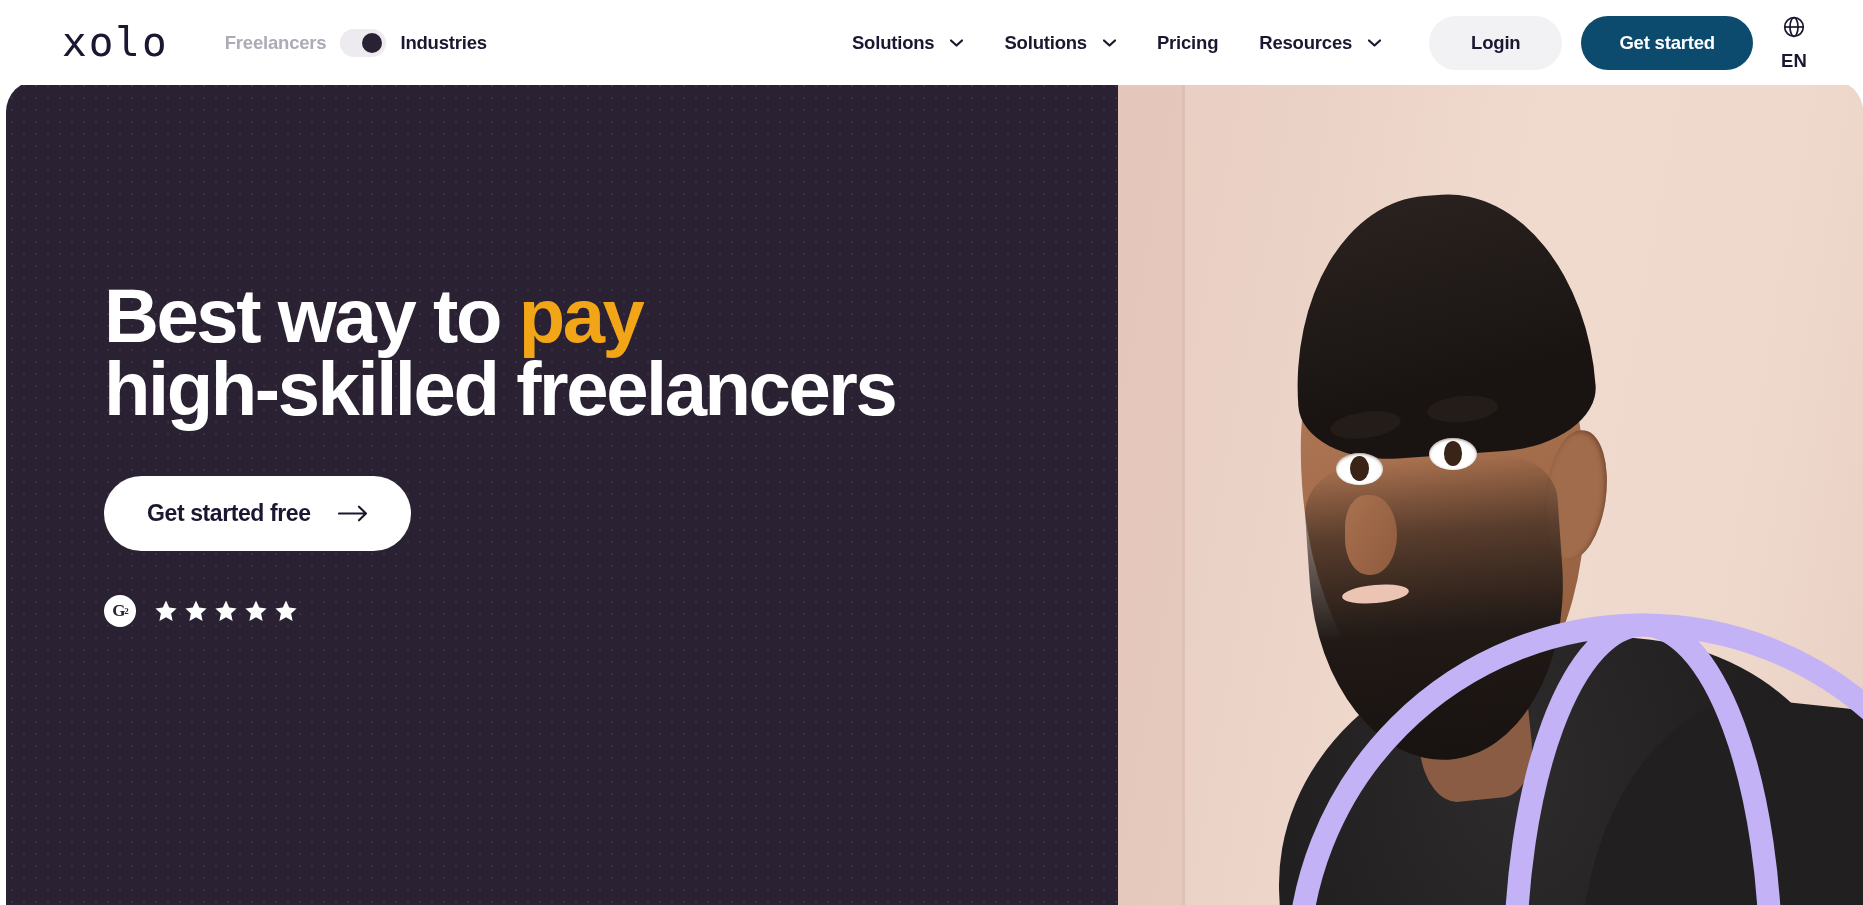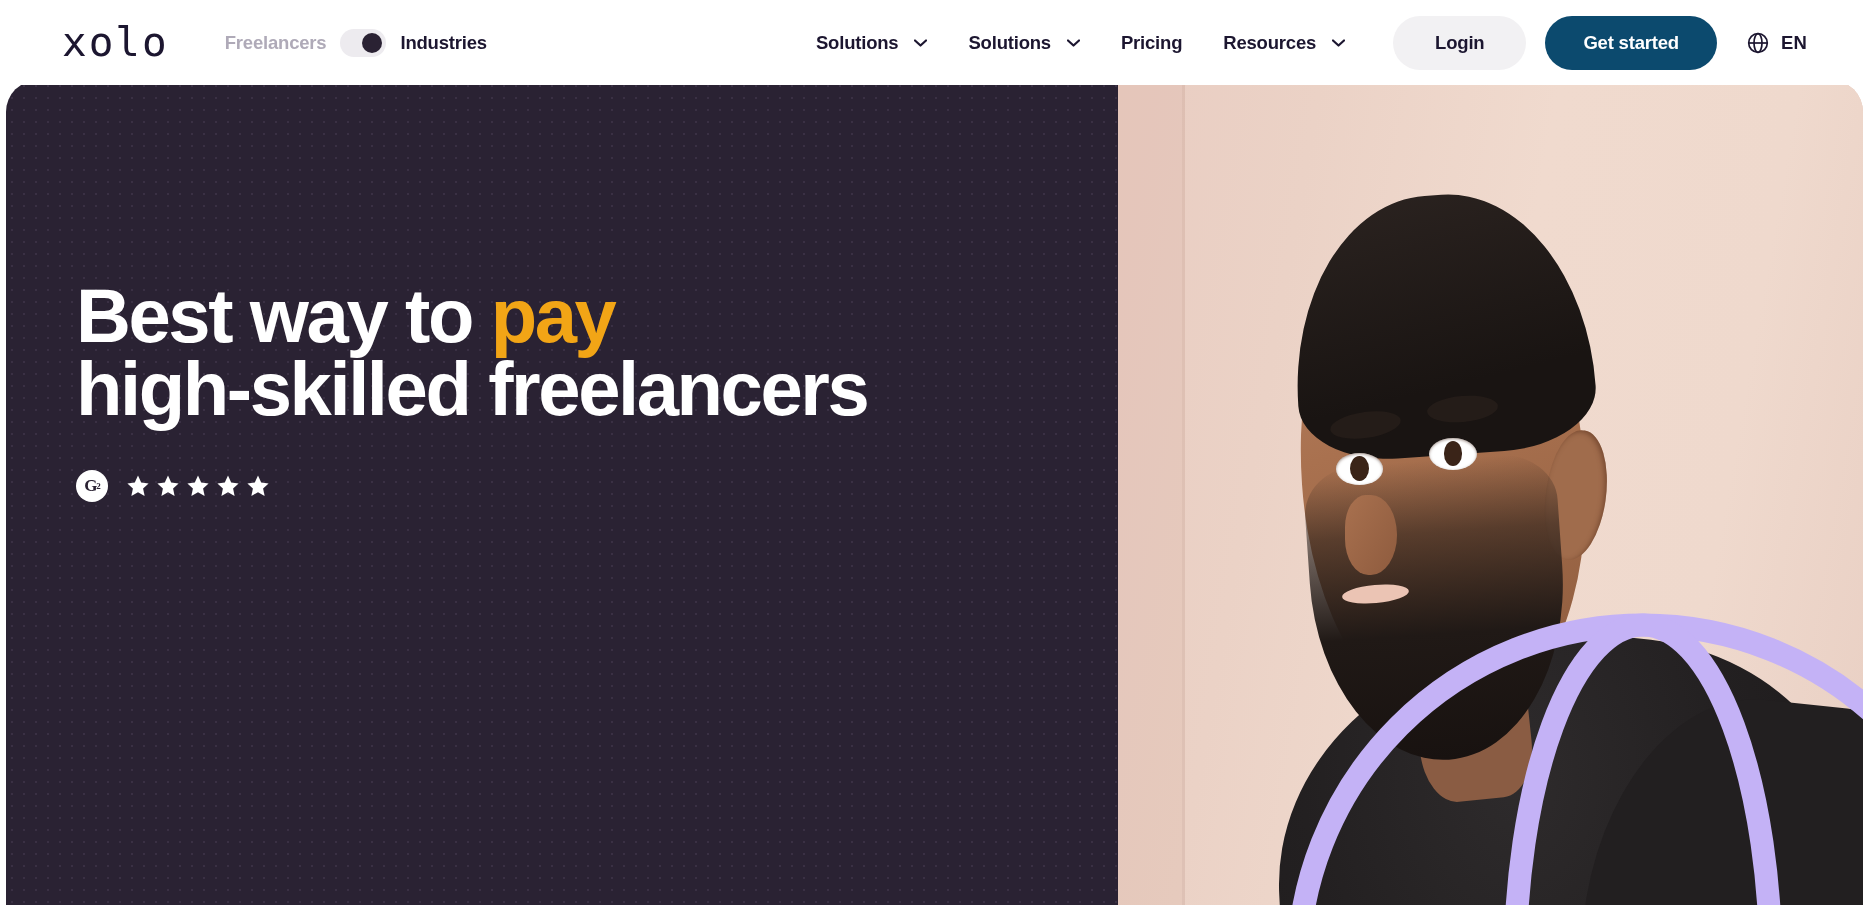--- a/index.html
+++ b/index.html
@@ -62,21 +62,21 @@
     display:flex; align-items:center; justify-content:center;
     border:none; cursor:pointer; font-family:inherit;
   }
   .btn-primary {
     height:54px; padding:0 38px; border-radius:27px;
     background:#0c4a6e; color:#fff;
     font-size:18.5px; font-weight:700; letter-spacing:-0.2px;
     display:flex; align-items:center; justify-content:center;
     border:none; cursor:pointer; font-family:inherit;
   }
-  .lang { display:flex; align-items:center; gap:10px; margin-left:28px; }
+  .lang { display:flex; align-items:center; gap:10px; margin-left:28px;flex-direction:column; }
   .globe { width:26px; height:26px; display:block; }
   .globe circle, .globe ellipse, .globe line {
     stroke:#1C1630; stroke-width:1.7; fill:none;
   }
   .lang-code { font-size:18.5px; font-weight:700; color:#1C1630; letter-spacing:0.2px; }
 
   
   .hero {
     position:absolute; left:6px; top:80px;
     width:1857px; height:1000px;
@@ -84,21 +84,21 @@
     overflow:hidden; display:flex;
   }
   .hero-left {
     width:1112px; flex:none; position:relative;
     background-color:#2A2233;
     background-image:radial-gradient(#3A3044 1.1px, transparent 1.2px);
     background-size:12px 12px;
   }
   .hero-right { flex:1; position:relative; overflow:hidden; }
 
-  .hero-inner { padding:200px 0 0 70px; position:relative; z-index:3; }
+  .hero-inner { padding:200px 0 0 98px; position:relative; z-index:3; }
   .headline {
     font-size:76px; line-height:0.96; font-weight:800;
     color:#ffffff; letter-spacing:-2.4px;
     max-width:900px;
   }
   .headline .accent { color:#F2A516; }
   .sub {
     margin-top:42px;
     font-size:26.5px; line-height:1.52; font-weight:400;
     color:#EDEAF0; letter-spacing:-0.35px;
@@ -290,20 +290,26 @@
 
   <div class="hero-left">
     <div class="hero-inner">
 
       <h1 class="headline">
         <span>Best way to </span><span class="accent">pay</span><br>
         <span>high-skilled freelancers</span>
       </h1>
 
 
+      <button class="cta">
+        <span>Get started free</span>
+        <svg class="arrow" viewBox="0 0 30 17">
+          <path d="M1 8.5 H28 M21 1.7 L28 8.5 L21 15.3"></path>
+        </svg>
+      </button>
 
       <div class="rating">
         <span class="g2">G<sup>2</sup></span>
         <span class="stars">
           <svg class="star" viewBox="0 0 24 24">
               <path d="M12 1.6l3.2 6.9 7.4.9-5.5 5.1 1.5 7.4-6.6-3.7-6.6 3.7 1.5-7.4-5.5-5.1 7.4-.9z"></path>
             </svg>
           <svg class="star" viewBox="0 0 24 24">
               <path d="M12 1.6l3.2 6.9 7.4.9-5.5 5.1 1.5 7.4-6.6-3.7-6.6 3.7 1.5-7.4-5.5-5.1 7.4-.9z"></path>
             </svg>

